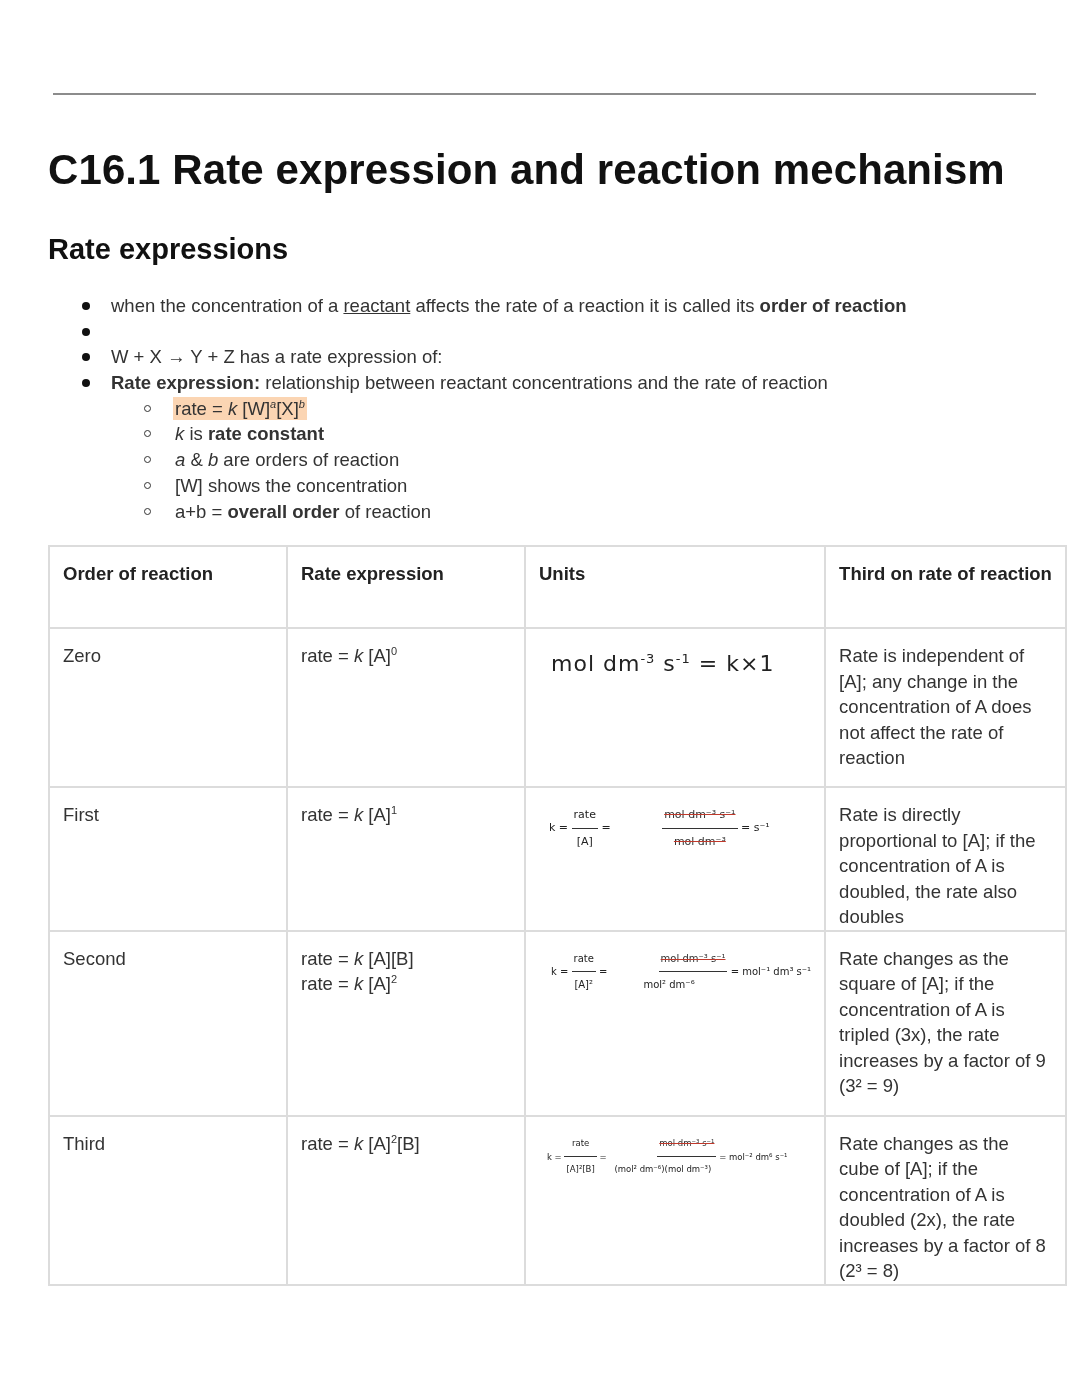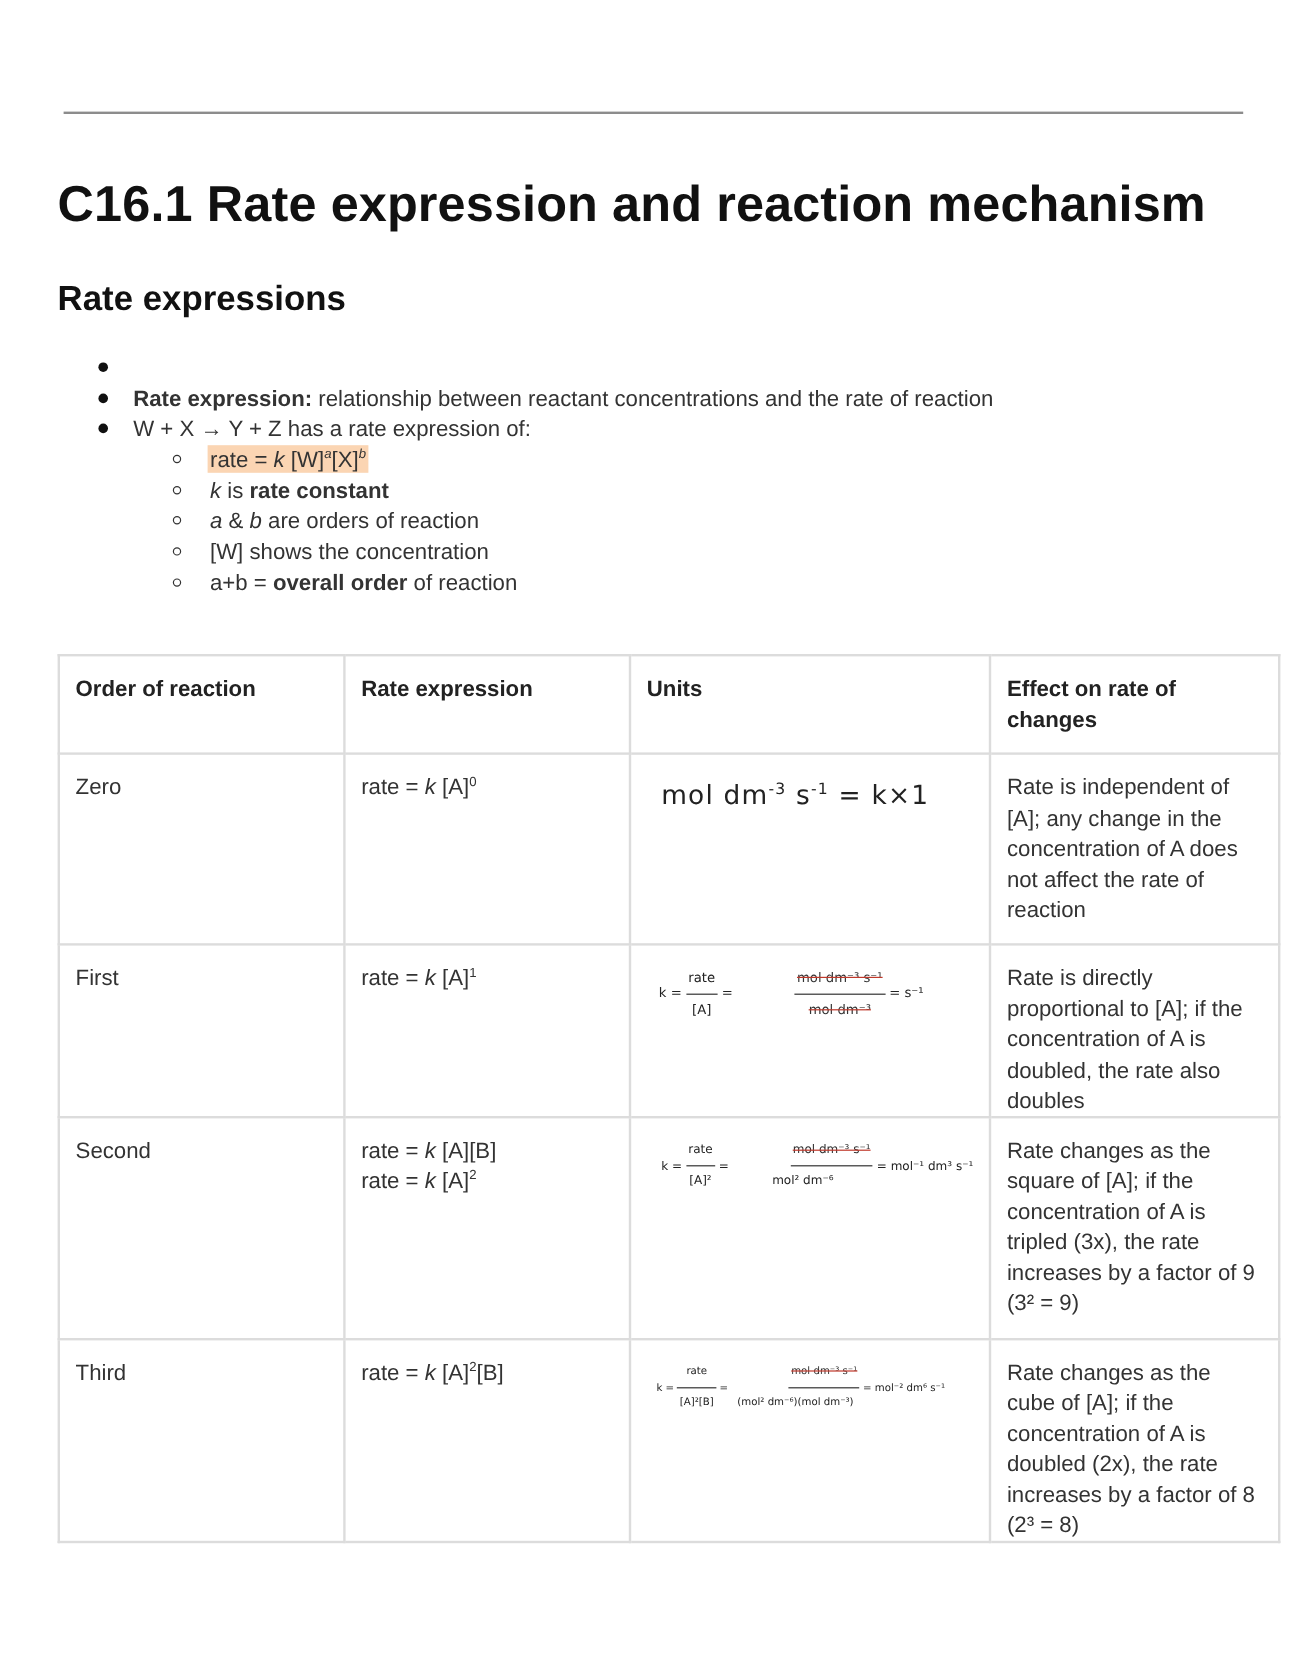--- a/index.html
+++ b/index.html
@@ -30,41 +30,42 @@
   .frac .d { display:block; padding:0 2px; }
 </style>
 </head>
 <body>
 
 <div class="hr"></div>
 <h1>C16.1 Rate expression and reaction mechanism</h1>
 <h2>Rate expressions</h2>
 
 <ul class="bul">
+  <li><span class="dot"></span><span>when the concentration of a </span><u>reactant</u><span> affects the rate of a reaction it is called its </span><b>order of reaction</b></li>
   <li><span class="dot"></span></li>
+  <li><span class="dot"></span><span>W + X → Y + Z has a rate expression of:</span></li>
   <li><span class="dot"></span><b>Rate expression:</b><span> relationship between reactant concentrations and the rate of reaction</span></li>
-  <li><span class="dot"></span><span>W + X → Y + Z has a rate expression of:</span></li>
   <li style="padding-left:0;height:auto;">
     <ul class="sub">
       <li style="position:relative;height:25.7px;"><span class="circ"></span><span class="hl"><span>rate = </span><i>k</i><span> [W]</span><sup><i>a</i></sup><span>[X]</span><sup><i>b</i></sup></span></li>
       <li style="position:relative;height:25.7px;"><span class="circ"></span><i>k</i><span> is </span><b>rate constant</b></li>
       <li style="position:relative;height:25.7px;"><span class="circ"></span><i>a</i><span> &amp; </span><i>b</i><span> are orders of reaction</span></li>
       <li style="position:relative;height:25.7px;"><span class="circ"></span><span>[W] shows the concentration</span></li>
       <li style="position:relative;height:25.7px;"><span class="circ"></span><span>a+b = </span><b>overall order</b><span> of reaction</span></li>
     </ul>
   </li>
 </ul>
 
 <table>
   <tbody>
       <tr style="height:82px;">
     <th class="c1">Order of reaction</th>
     <th class="c2">Rate expression</th>
     <th class="c3">Units</th>
-    <th class="c4">Effect on rate of changes</th>
+    <th class="c4">Third on rate of reaction</th>
   </tr>
 
   <tr style="height:159px;margin-left:12px;">
     <td>Zero</td>
     <td><span>rate = </span><i>k</i><span> [A]</span><sup>0</sup></td>
     <td>
       <div class="units u0"><span>mol dm</span><sup style="font-size:13px">-3</sup><span> s</span><sup style="font-size:13px">-1</sup><span> = k×1</span></div>
     </td>
     <td>Rate is independent of [A]; any change in the concentration of A does not affect the rate of reaction</td>
   </tr>

